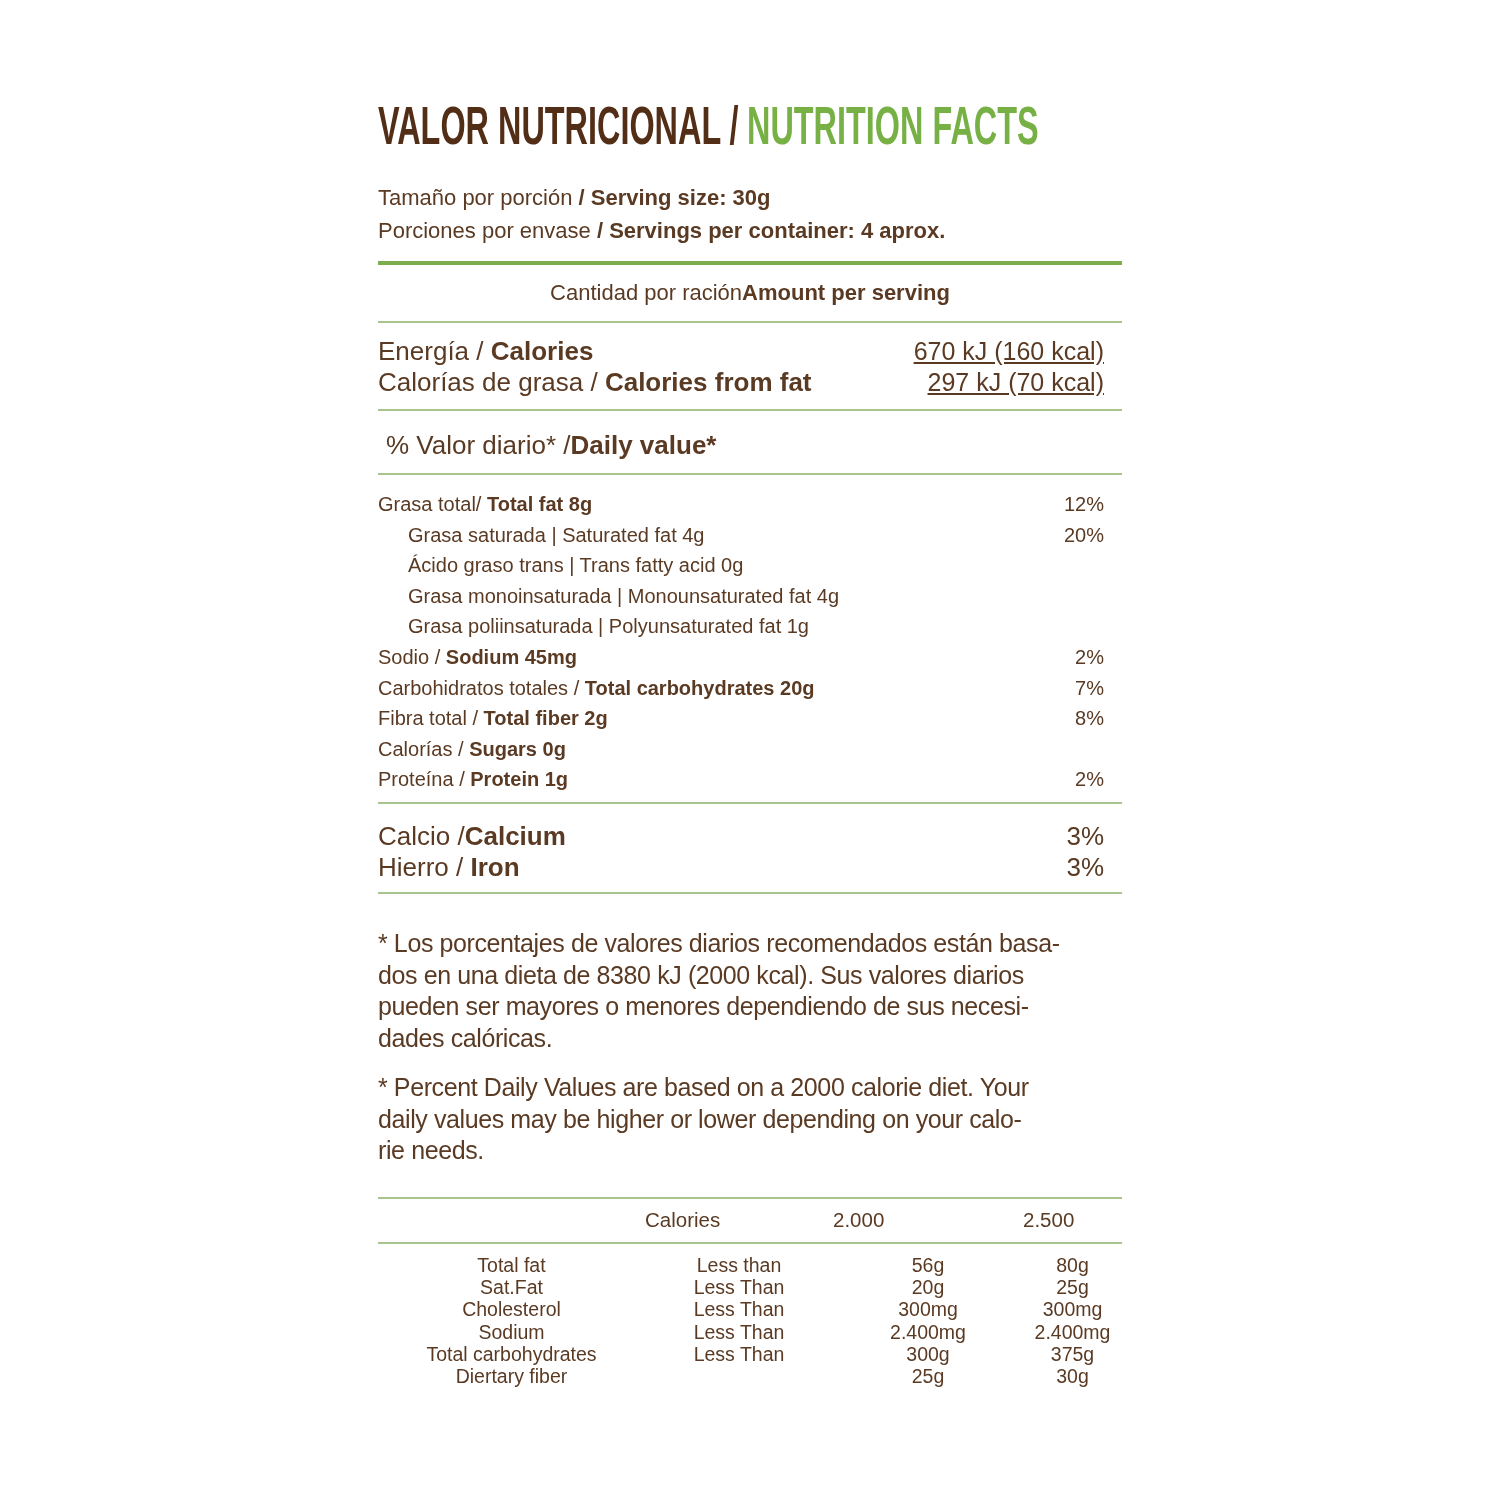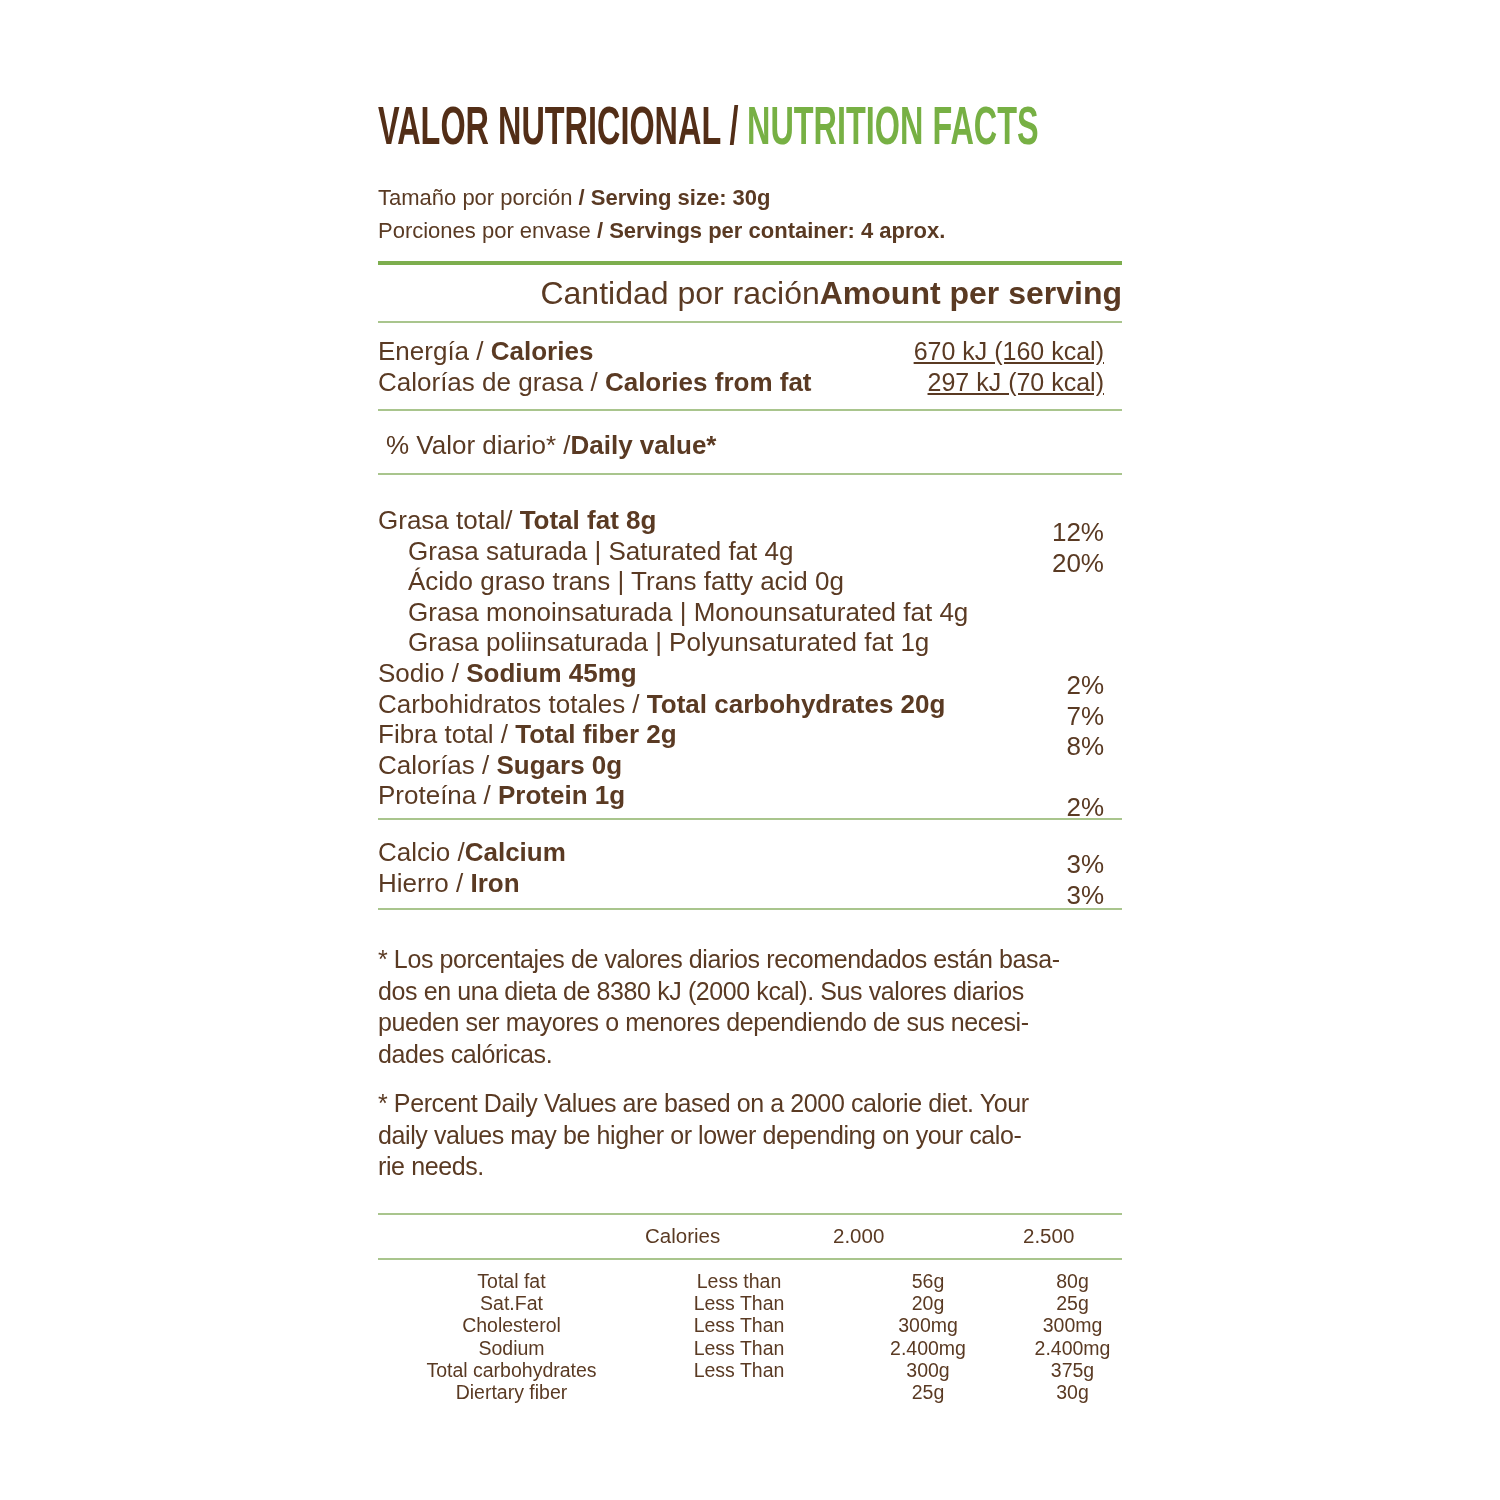--- a/index.html
+++ b/index.html
@@ -42,38 +42,38 @@
   .srow{white-space:nowrap;}
   .rule{
     border:none;margin:0;
     height:2px;background:var(--rule-thin);
   }
   .rule.thick{height:4px;background:var(--rule-thick);}
   .sp-14{margin-top:14px;} .sp-13{margin-top:13px;} .sp-11{margin-top:11px;}
   .sp-7{margin-top:7px;} .sp-10{margin-top:10px;}
   .amount-header{
     margin-top:13px;
-    display:flex;justify-content:flex-end;
-    font-size:32px;line-height:30px;white-space:nowrap;
+    display:flex;justify-content:center;
+    font-size:22px;line-height:30px;white-space:nowrap;
   }
   .energy{margin-top:13px;font-size:26px;}
   .energy .row{line-height:31px;}
   .row{position:relative;white-space:nowrap;}
   .val{
     position:absolute;right:18px;top:0;
     font-size:25px;
     text-decoration:underline;
   }
   .dv-header{margin-top:19px;font-size:26px;line-height:30px;white-space:nowrap;margin-left:8px;}
-  .nutrients{margin-top:30px;font-size:26px;}
+  .nutrients{margin-top:14px;font-size:20px;}
   .nutrients .row{line-height:30.6px;}
   .nutrients .row.indent{padding-left:30px;}
   .minerals{margin-top:17px;font-size:26px;}
   .minerals .row{line-height:30.6px;}
-  .pct{position:absolute;right:18px;top:12px;}
+  .pct{position:absolute;right:18px;top:0;}
   .footnote{
     margin:0;
     font-size:25px;line-height:31.5px;
     letter-spacing:-0.4px;
     white-space:pre;
   }
   .footnote.es{margin-top:34px;}
   .footnote.en{margin-top:18px;}
   .ref-table{margin-top:30px;}
   .thead{

